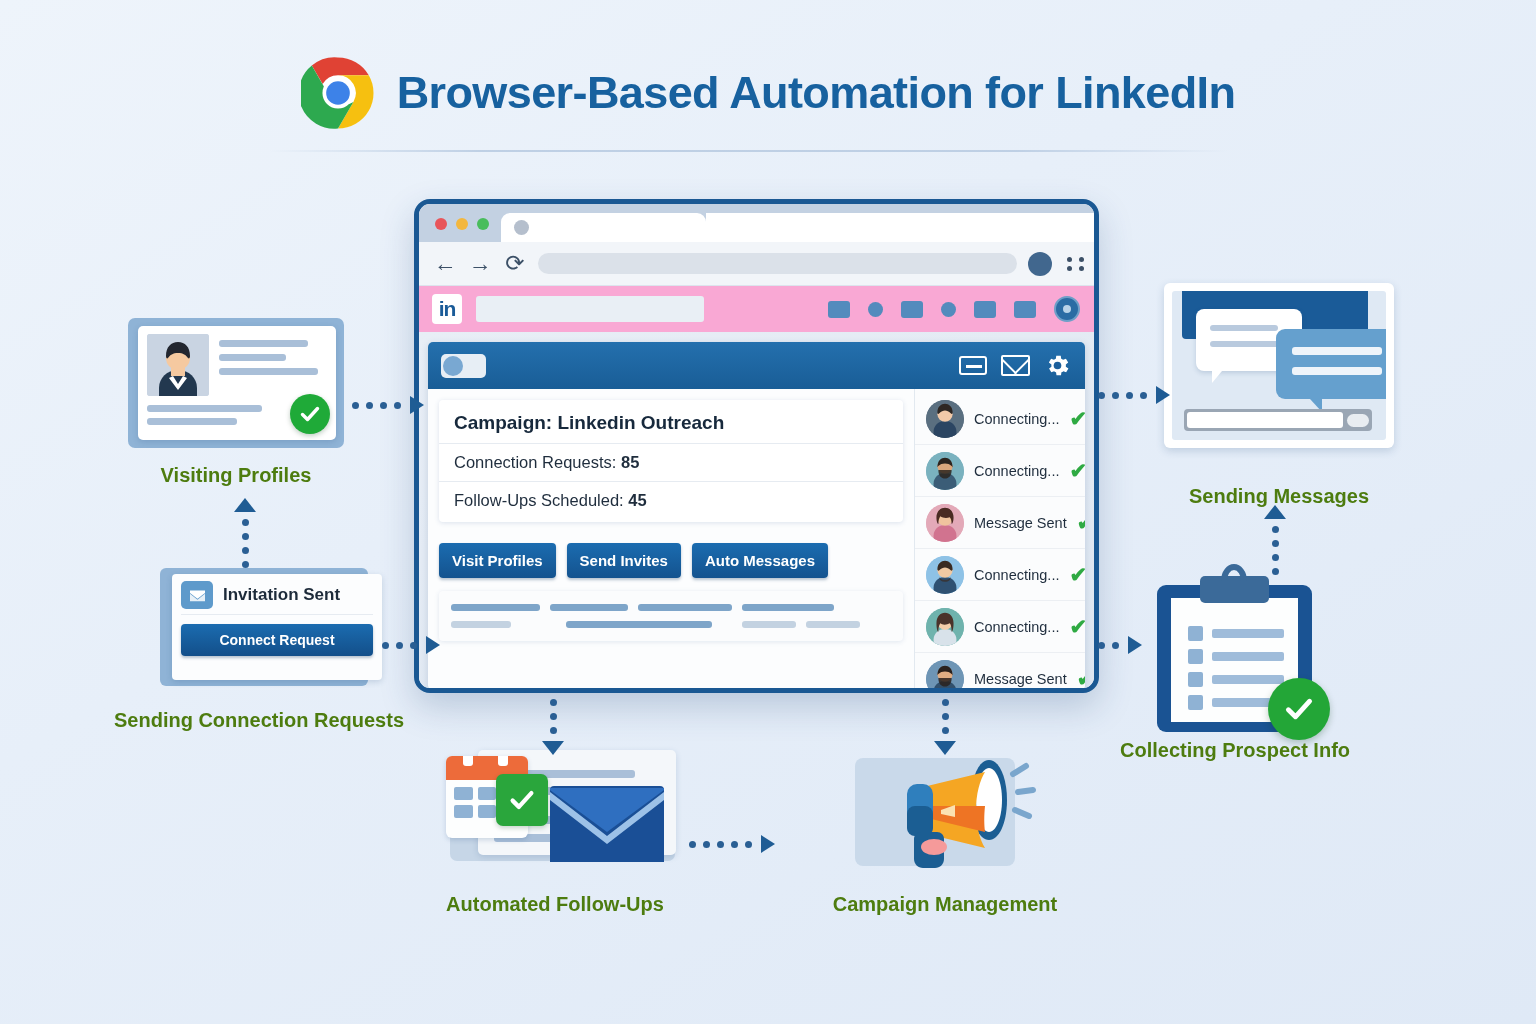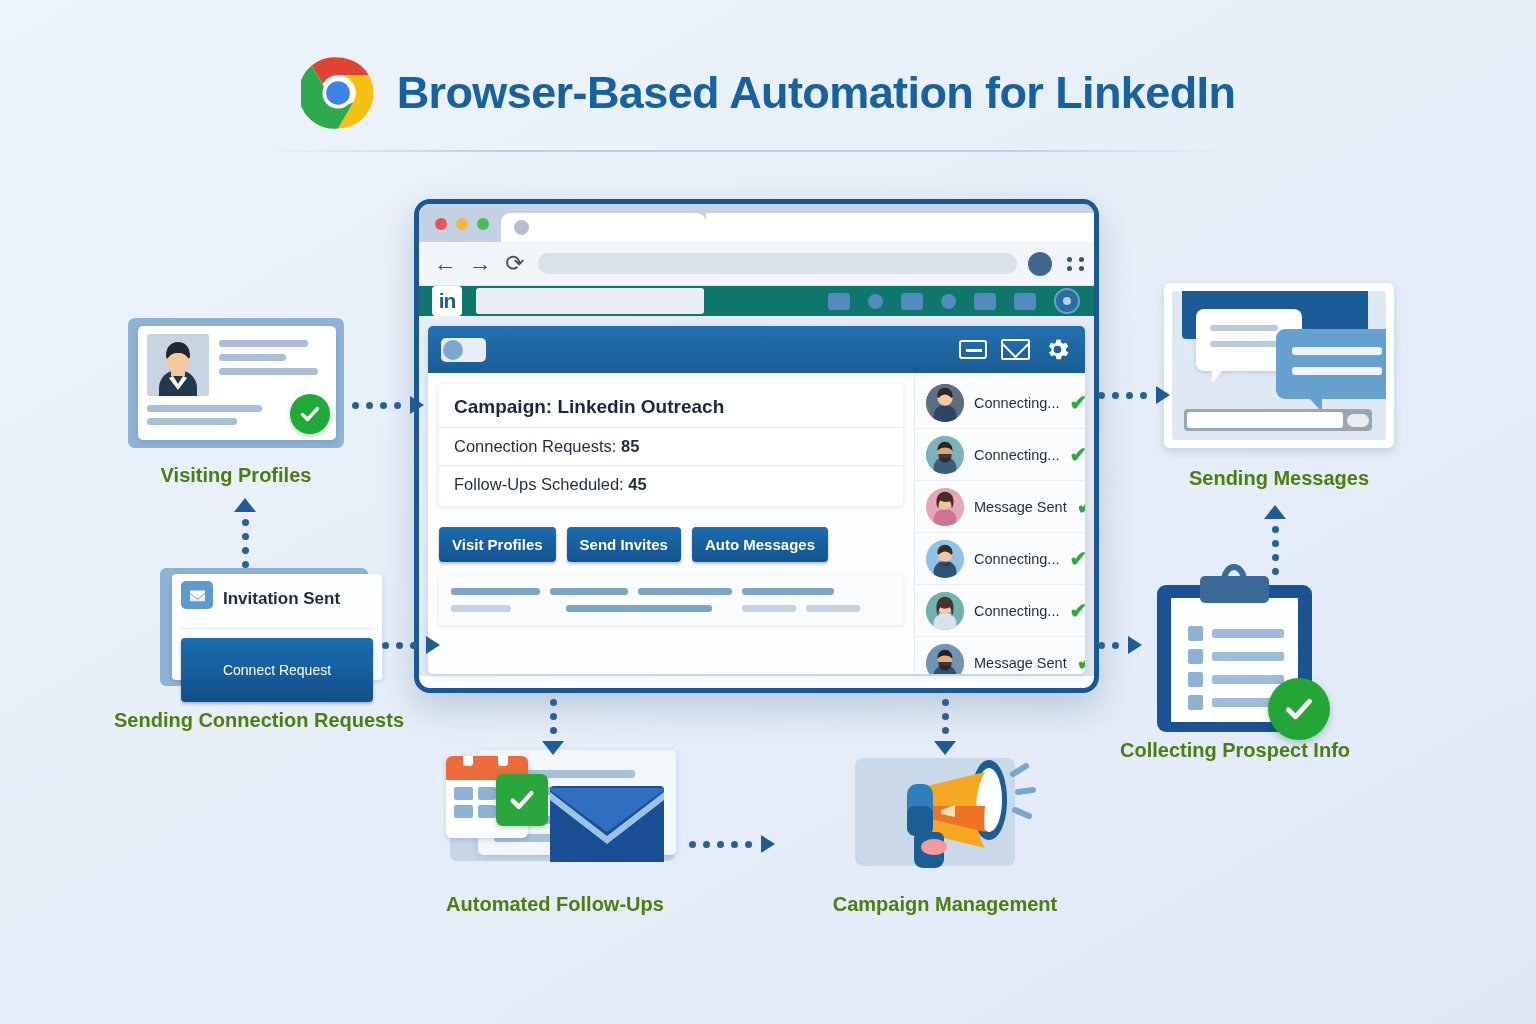--- a/index.html
+++ b/index.html
@@ -69,21 +69,21 @@
     padding: 0 10px 0 14px; gap: 11px; border-bottom: 1px solid #dde4ed;
   }
   .navicon { color: #3c5067; font-size: 23px; line-height: 1; width: 24px; text-align: center; }
   .urlbar { flex: 1; height: 21px; background: #dbe1e9; border-radius: 11px; }
   .profile-circle { width: 24px; height: 24px; border-radius: 50%; background: #41678e; }
   .kebab { display: flex; gap: 7px; padding-left: 4px; }
   .kebab-col { display: flex; flex-direction: column; gap: 4px; }
   .kebab-col i { width: 5px; height: 5px; border-radius: 50%; background: #3c5067; display: block; }
 
   .li-bar {
-    height: 30px; background: #0f766e; display: flex; align-items: center;
+    height: 46px; background: #f9a8d4; display: flex; align-items: center;
     padding: 0 14px 0 13px; gap: 14px;
   }
   .li-logo {
     width: 30px; height: 30px; background: #fff; border-radius: 4px;
     color: #1a5b98; font-weight: bold; font-size: 21px;
     display: flex; align-items: center; justify-content: center;
     font-family: "Liberation Sans", sans-serif; letter-spacing: -1px;
   }
   .li-search { width: 228px; height: 26px; background: #e9eff5; border-radius: 3px; }
   .li-nav { margin-left: auto; display: flex; align-items: center; gap: 18px; }
@@ -186,26 +186,26 @@
     box-shadow:0 2px 5px rgba(0,60,20,.25);
   }
 
   
   .inv-wrap { position: absolute; left: 160px; top: 568px; width: 222px; height: 118px; }
   .inv-back { position:absolute; left:0; top:0; right:14px; bottom:0; background:#8fb3d6; border-radius:6px; }
   .inv-front {
     position:absolute; left:12px; top:6px; right:0; bottom:6px; background:#fcfdfe;
     border-radius:4px; box-shadow:0 2px 6px rgba(40,80,130,.2); padding:7px 9px;
   }
-  .inv-row { display:flex; align-items:flex-end; gap:10px; padding-bottom:19px; border-bottom:1px solid #e6ebf1;}
+  .inv-row { display:flex; align-items:center; gap:10px; padding-bottom:5px; border-bottom:1px solid #e6ebf1;}
   .inv-ico { width:32px; height:28px; background:#5e9acb; border-radius:5px; display:flex; align-items:center; justify-content:center; }
   .inv-text { font-size:17px; font-weight:bold; color:#1d2b3a; }
   .inv-btn {
     margin-top:9px; background:linear-gradient(180deg,#1b6cb0,#134f8a); color:#fff;
-    font-size:14px; font-weight:normal; text-align:center; padding:24px 0; border-radius:4px;
+    font-size:14px; font-weight:bold; text-align:center; padding:8px 0; border-radius:4px;
     box-shadow:0 2px 3px rgba(20,60,100,.3); cursor:pointer;
   }
 
   
   .msg-wrap { position:absolute; left:1164px; top:283px; width:230px; height:165px;
               background:#fff; border-radius:6px; box-shadow:0 3px 9px rgba(40,80,130,.2); padding:8px; }
   .msg-inner { position:relative; width:100%; height:100%; background:#dfe9f4; border-radius:3px; overflow:hidden; }
   .msg-bluebar { position:absolute; left:10px; top:0; right:18px; height:48px; background:#1a5b98; border-radius:0 0 4px 4px; }
   .bub-w { position:absolute; left:24px; top:18px; width:106px; height:62px; background:#fff; border-radius:8px;
            box-shadow:0 2px 5px rgba(30,70,120,.18); }
@@ -551,21 +551,21 @@
     <div class="bub-b">
       <span class="bl" style="left:16px;top:18px;width:90px;height:8px;background:#eef4fa"></span>
       <span class="bl" style="left:16px;top:38px;width:90px;height:8px;background:#eef4fa"></span>
     </div>
     <div class="msg-input">
       <span class="msg-input-fill"></span>
         <span class="msg-knob"></span>
     </div>
   </div>
 </div>
-<div class="node-label" style="position:absolute;left:1124px;top:461px;width:310px">Sending Messages</div>
+<div class="node-label" style="position:absolute;left:1124px;top:479px;width:310px">Sending Messages</div>
 
 <div class="arrow-h dotline" style="left:1098px;top:386px">
   <i></i>
     <i></i>
     <i></i>
     <i></i>
     <span class="tri-r"></span>
 </div>
 
 <div class="vdots" style="position:absolute;left:1264px;top:505px">

